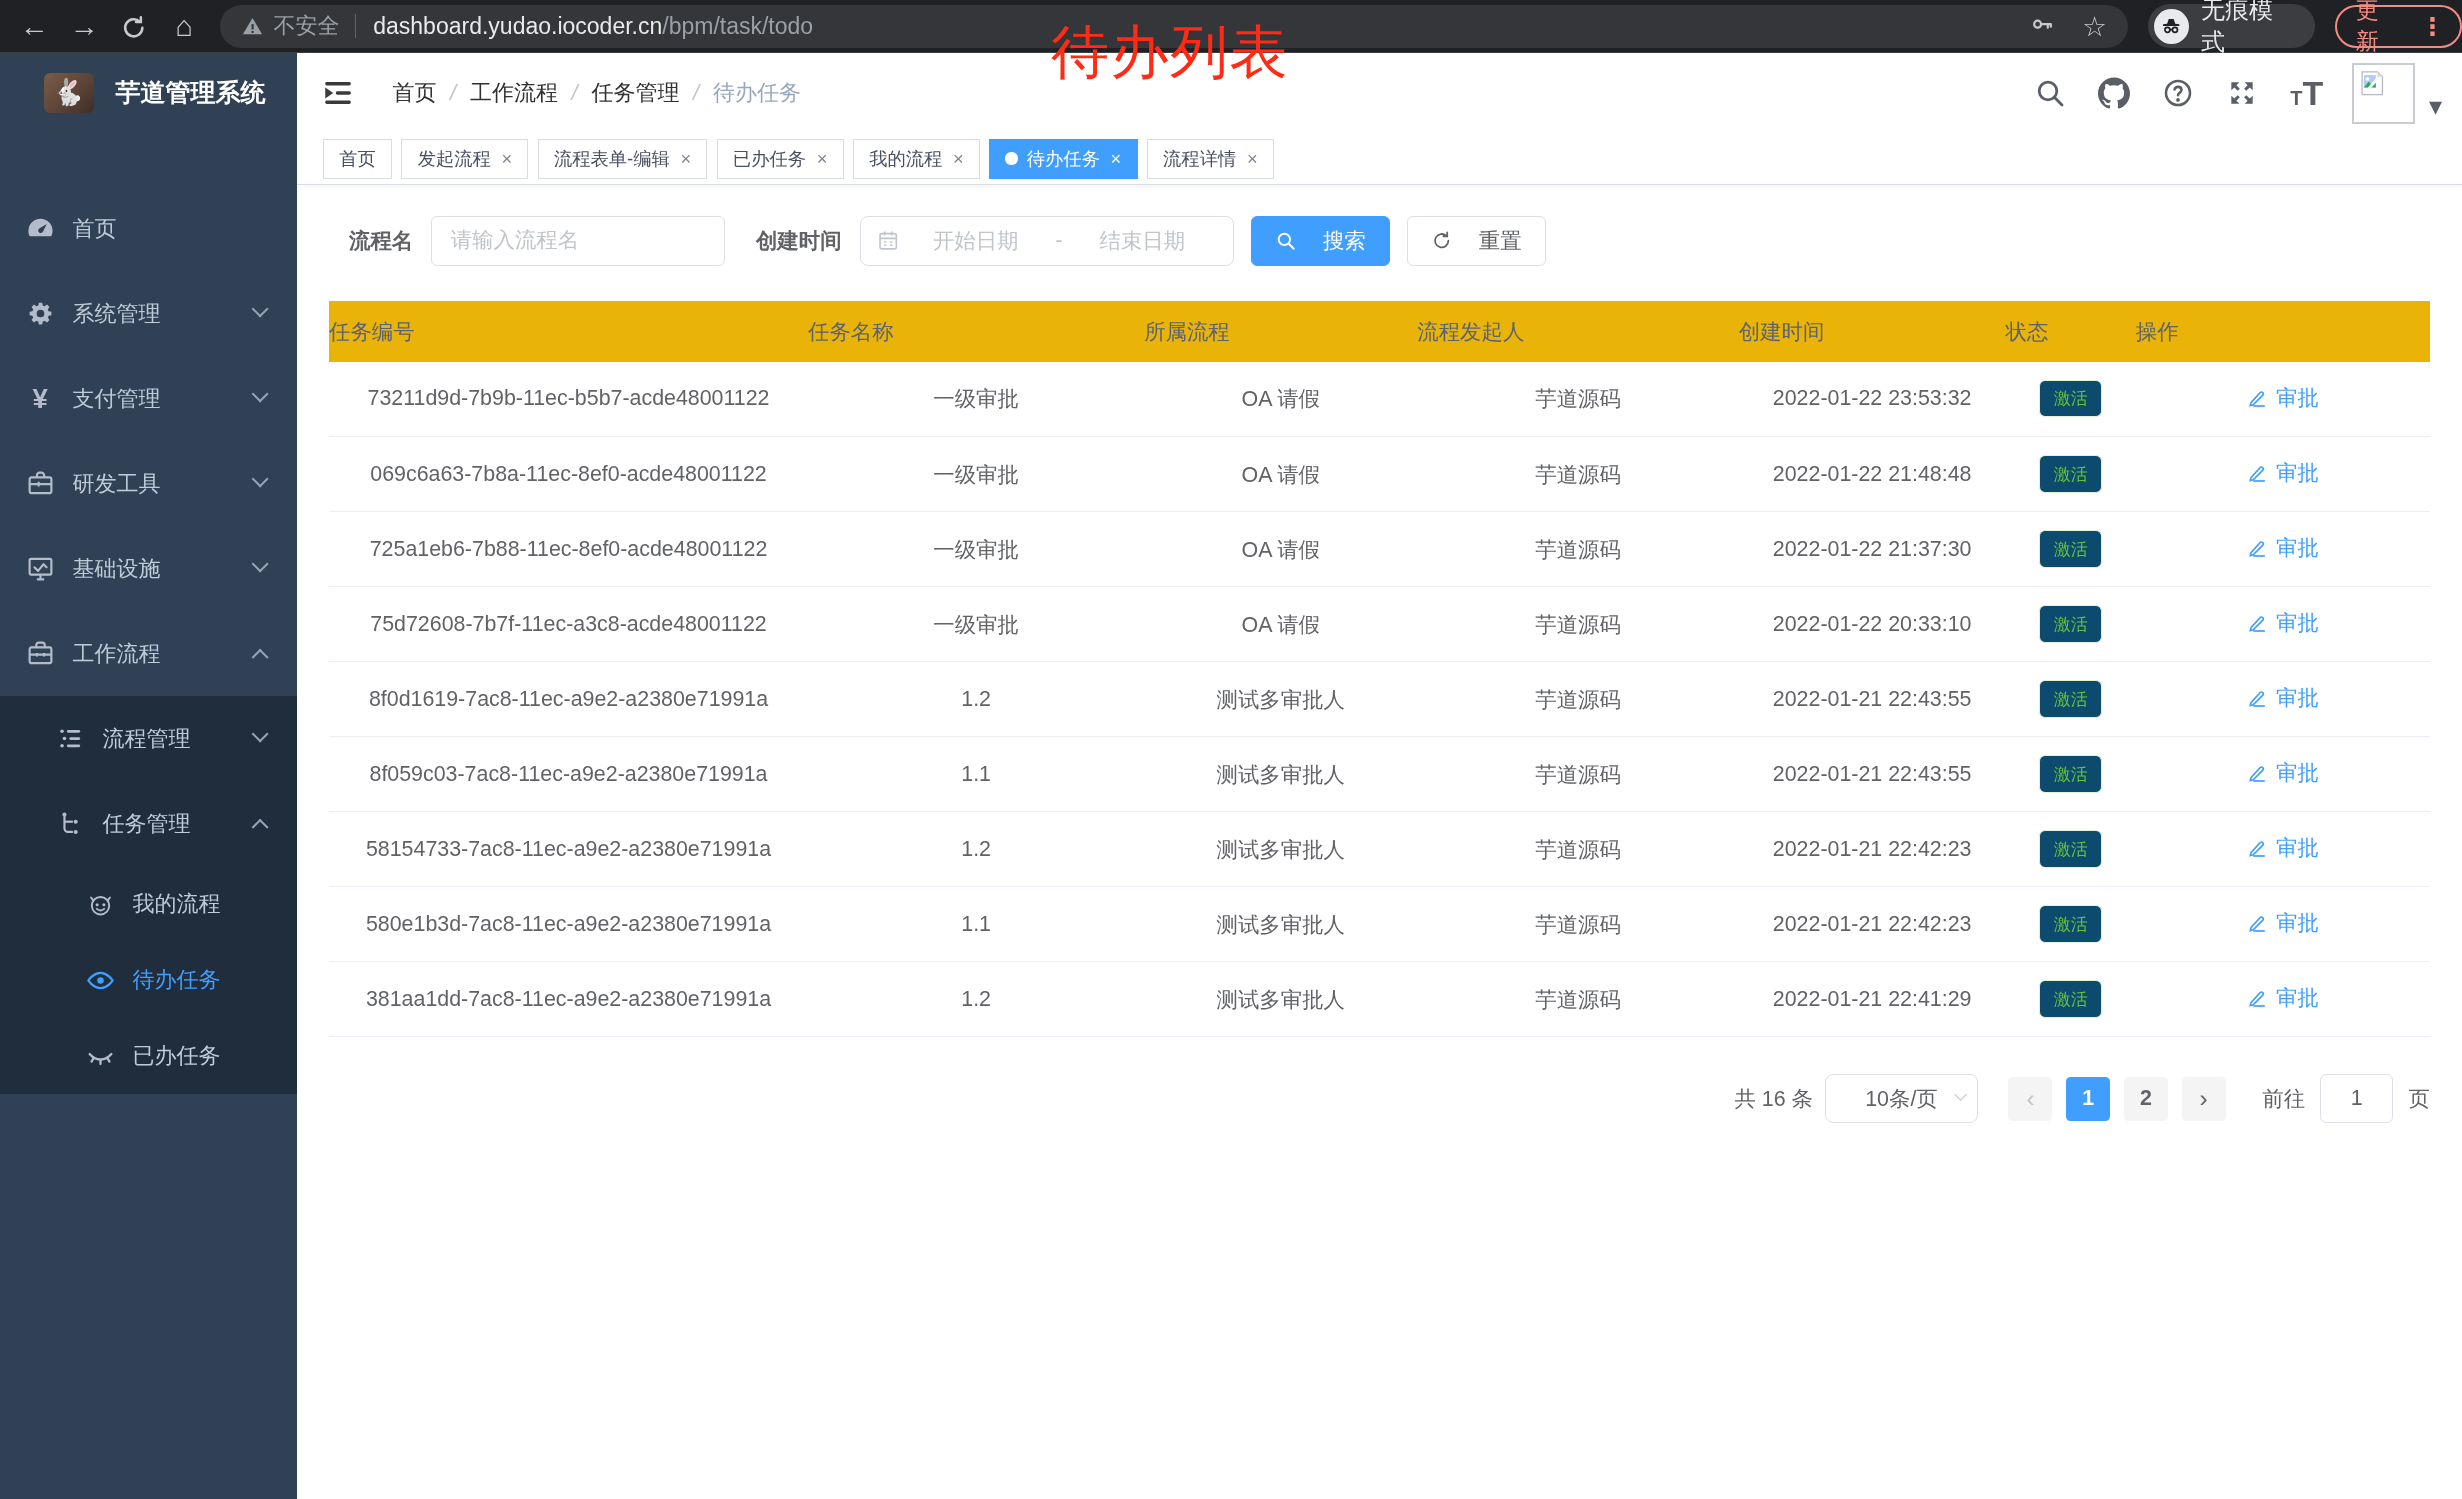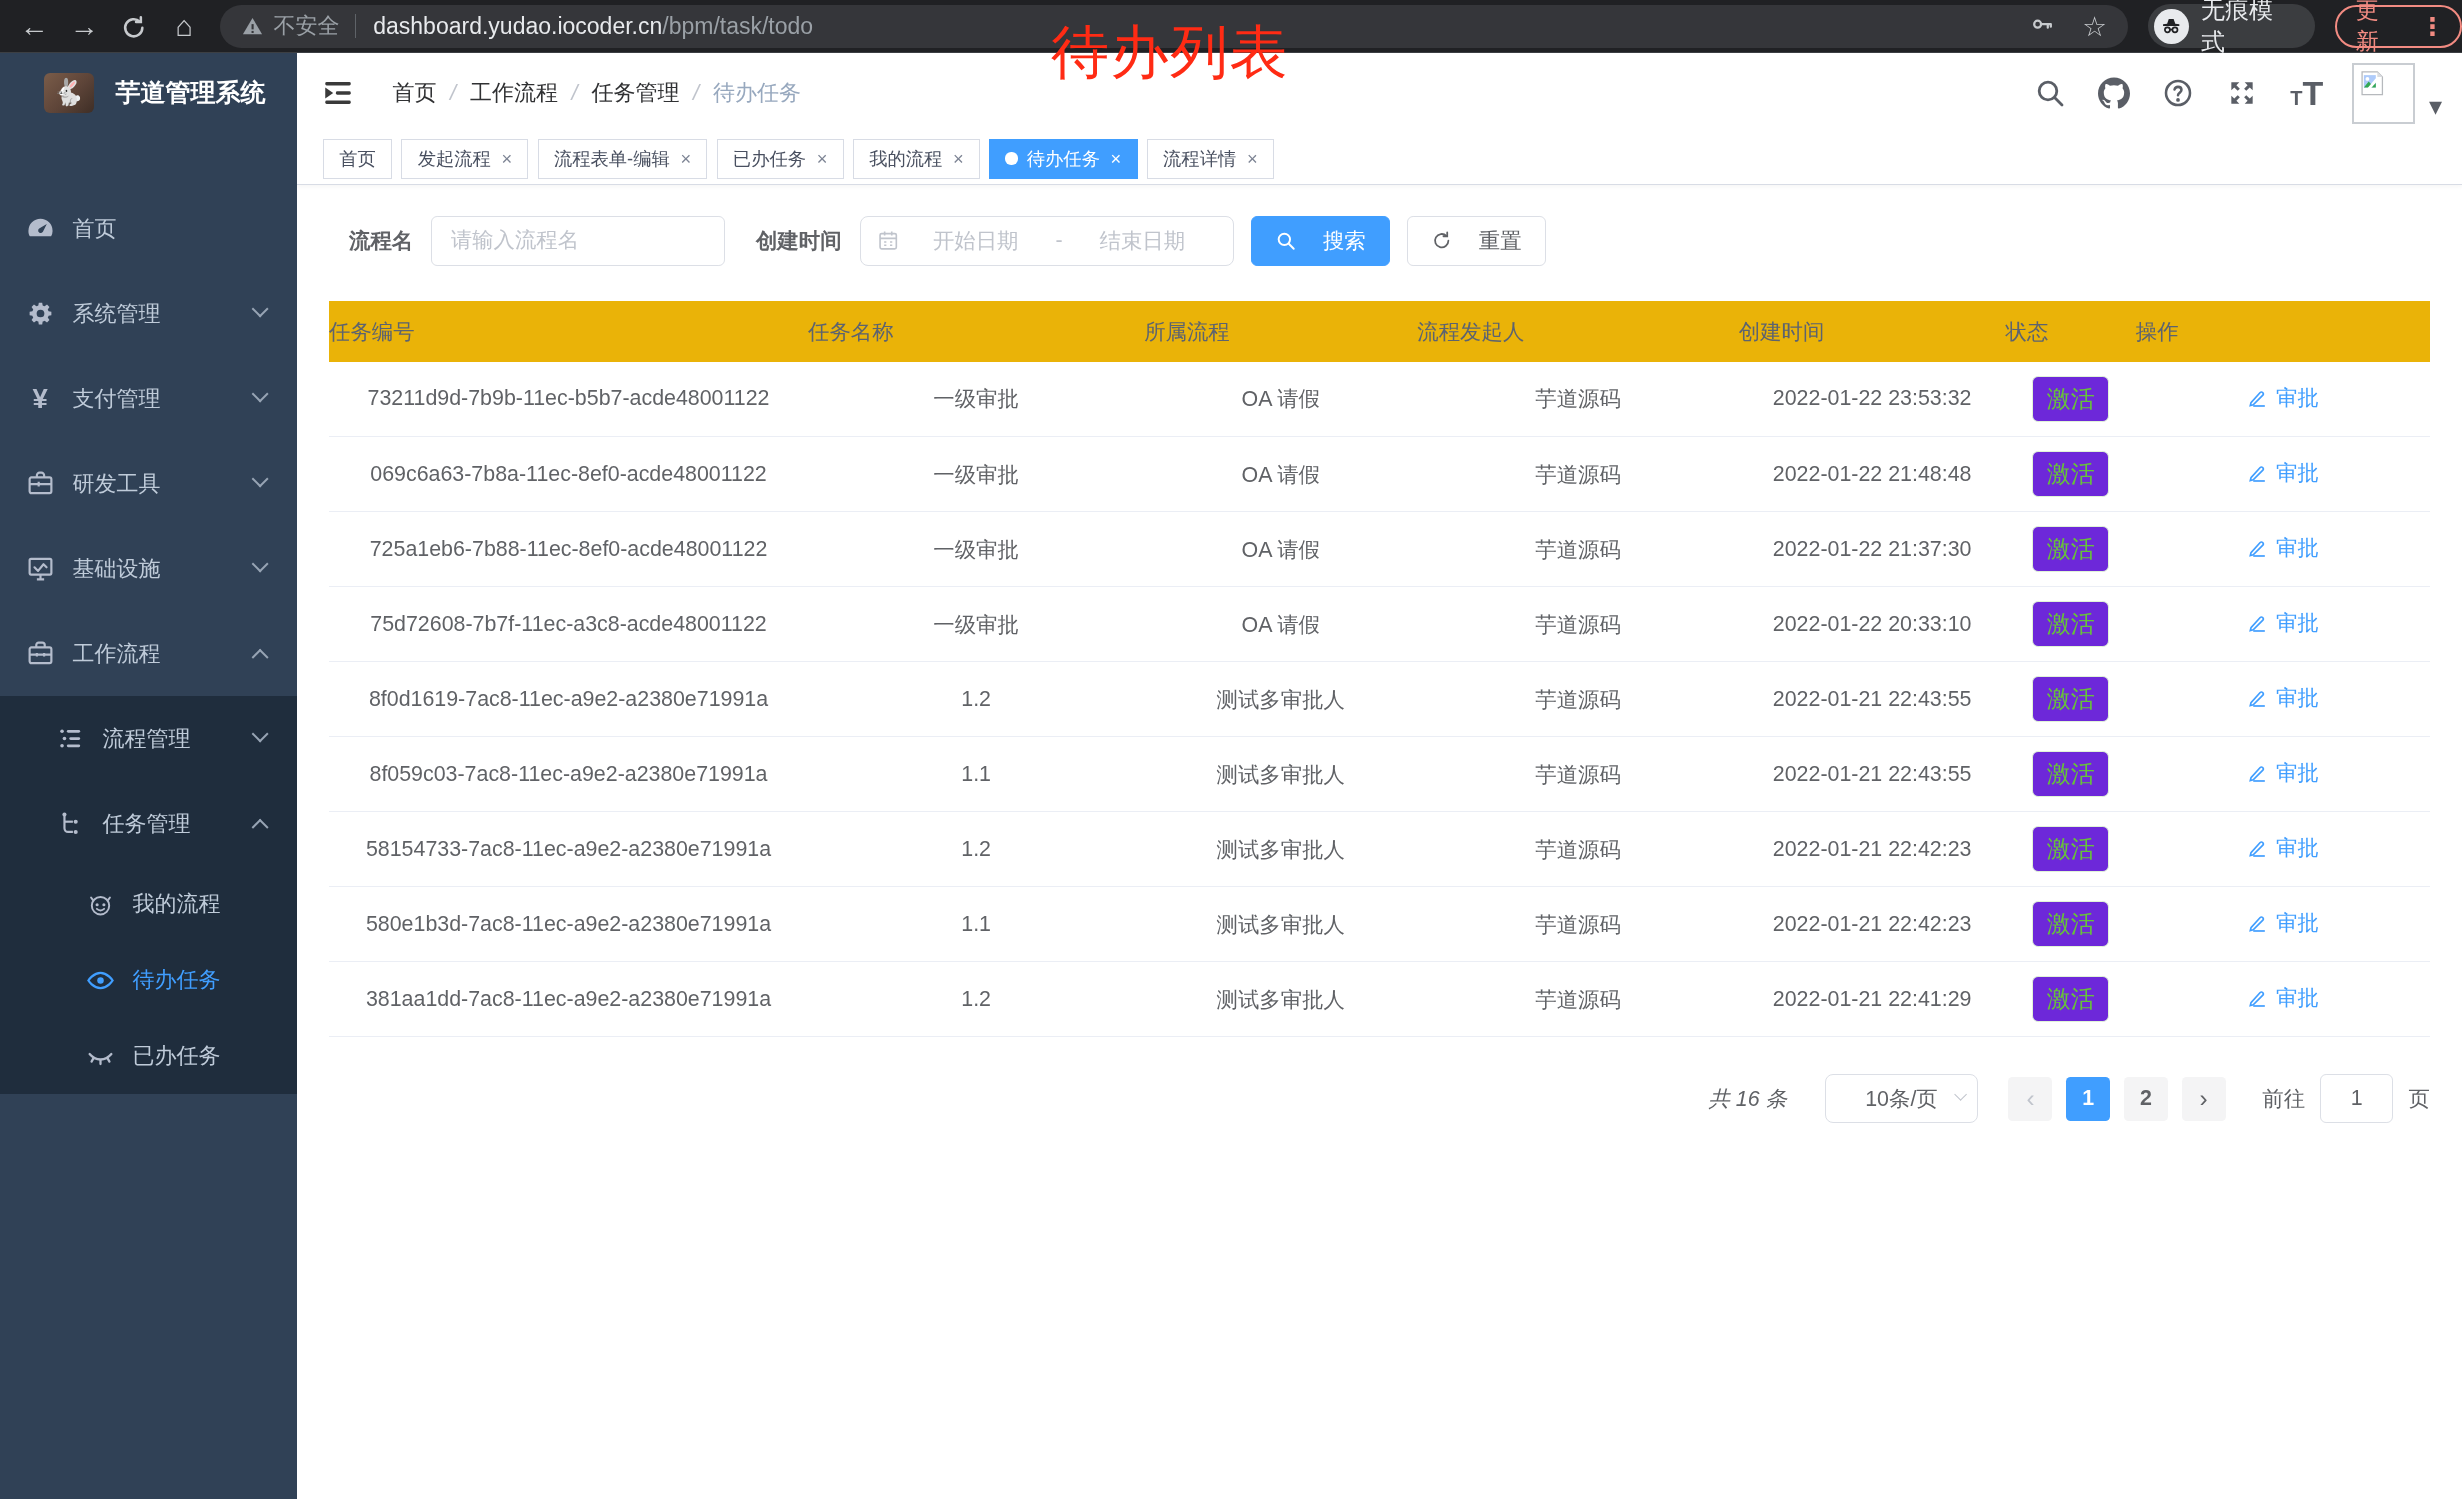--- a/index.html
+++ b/index.html
@@ -123,30 +123,30 @@
 
   
   table.grid { width:2101px; margin-top:35px; border-collapse:collapse; table-layout:fixed; }
   table.grid col.c1{width:22.8%} table.grid col.c2{width:16%} table.grid col.c3{width:13%}
   table.grid col.c4{width:15.3%} table.grid col.c5{width:12.7%} table.grid col.c6{width:6.2%}
   table.grid col.c7{width:14%}
   table.grid th { background:#eab308; height:61px; font-size:21.4px; color:#5c6370;
     font-weight:500; text-align:left; }
   table.grid td { height:75px; border-bottom:1.5px solid #ebeef5; font-size:21.4px;
     color:#606266; text-align:center; white-space:nowrap; }
-  .tag-success { display:inline-block; background:#6d28d9; border:1.5px solid #e1f3d8;
-    color:#67c23a; font-size:24px; padding:6.1px 13.7px; border-radius:6.1px; }
+  .tag-success { display:inline-block; background:#0c4a6e; border:1.5px solid #e1f3d8;
+    color:#67c23a; font-size:17px; padding:6.1px 13.7px; border-radius:6.1px; }
   .link-approve { color:#409eff; font-size:21.4px; display:inline-flex; align-items:center;
     cursor:pointer; }
   .link-approve svg { width:21.4px; height:21.4px; margin-right:7.6px; }
 
   
   .pagination { width:2101px; margin-top:37px; display:flex; align-items:center;
     justify-content:flex-end; font-size:21.4px; color:#606266; }
-  .pg-total { margin-right:38px;font-style:italic; }
+  .pg-total { margin-right:12px; }
   .pg-select { width:153px; height:49px; border:1.5px solid #dcdfe6; border-radius:8px;
     display:flex; align-items:center; justify-content:center; color:#606266; position:relative;
     margin-right:30.5px; background:#fff; cursor:pointer; }
   .pg-select .sel-caret { position:absolute; right:12.2px; top:15.3px; width:9.2px; height:9.2px;
     border-right:1.5px solid #c0c4cc; border-bottom:1.5px solid #c0c4cc; transform:rotate(45deg); }
   .pg-btn { min-width:44px; height:44px; background:#f4f4f5; border-radius:4.6px;
     display:flex; align-items:center; justify-content:center; margin-right:13.7px;
     font-size:21.4px; color:#606266; cursor:pointer; font-weight:bold; }
   .pg-btn.arrow { color:#c0c4cc; font-weight:normal; font-size:24.4px; }
   .pg-btn.arrow.next { color:#606266; }

